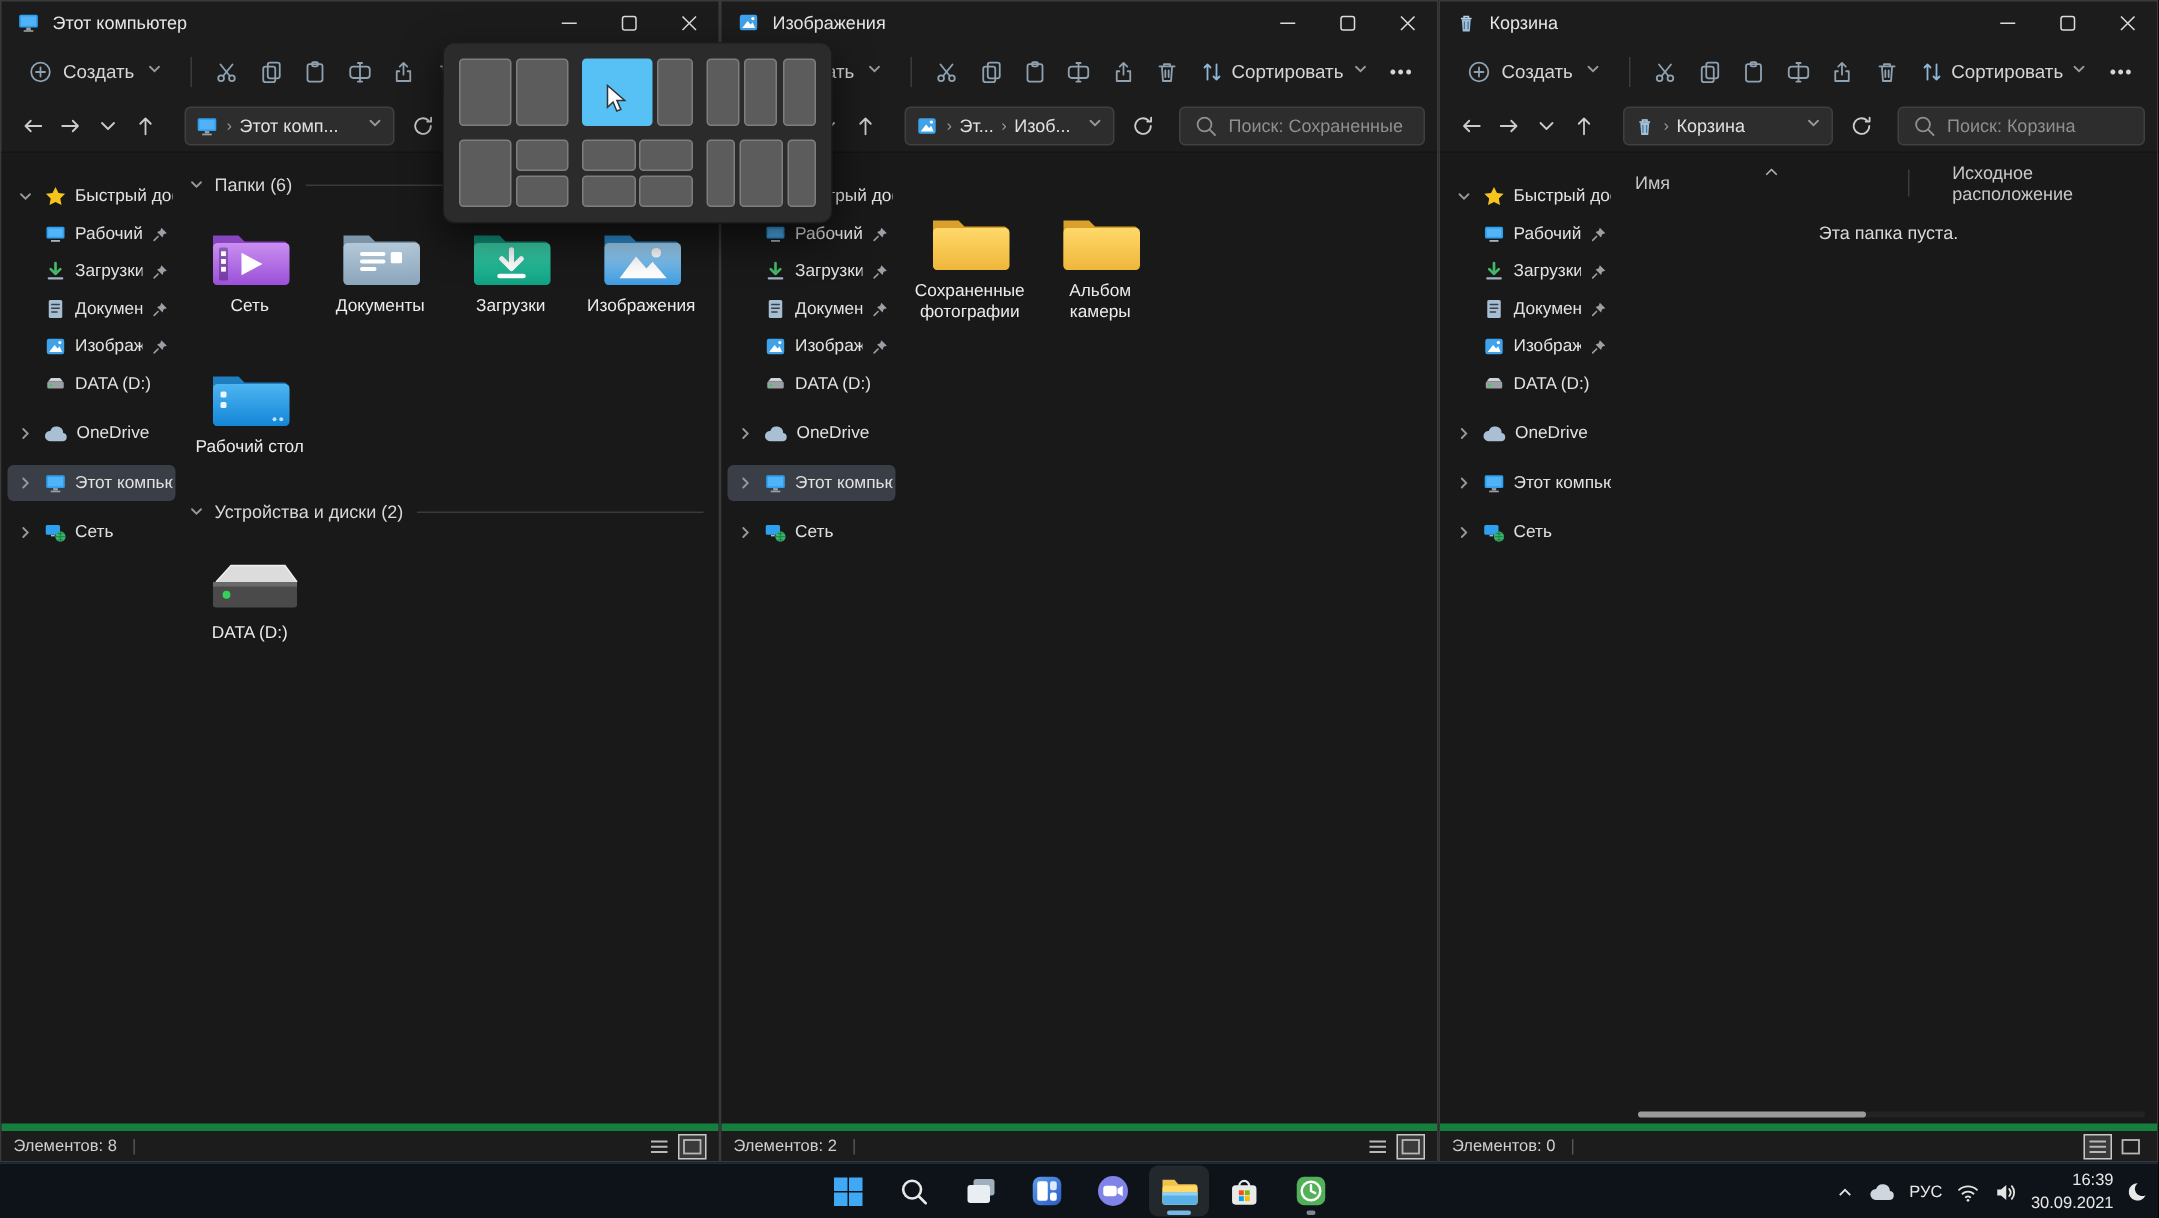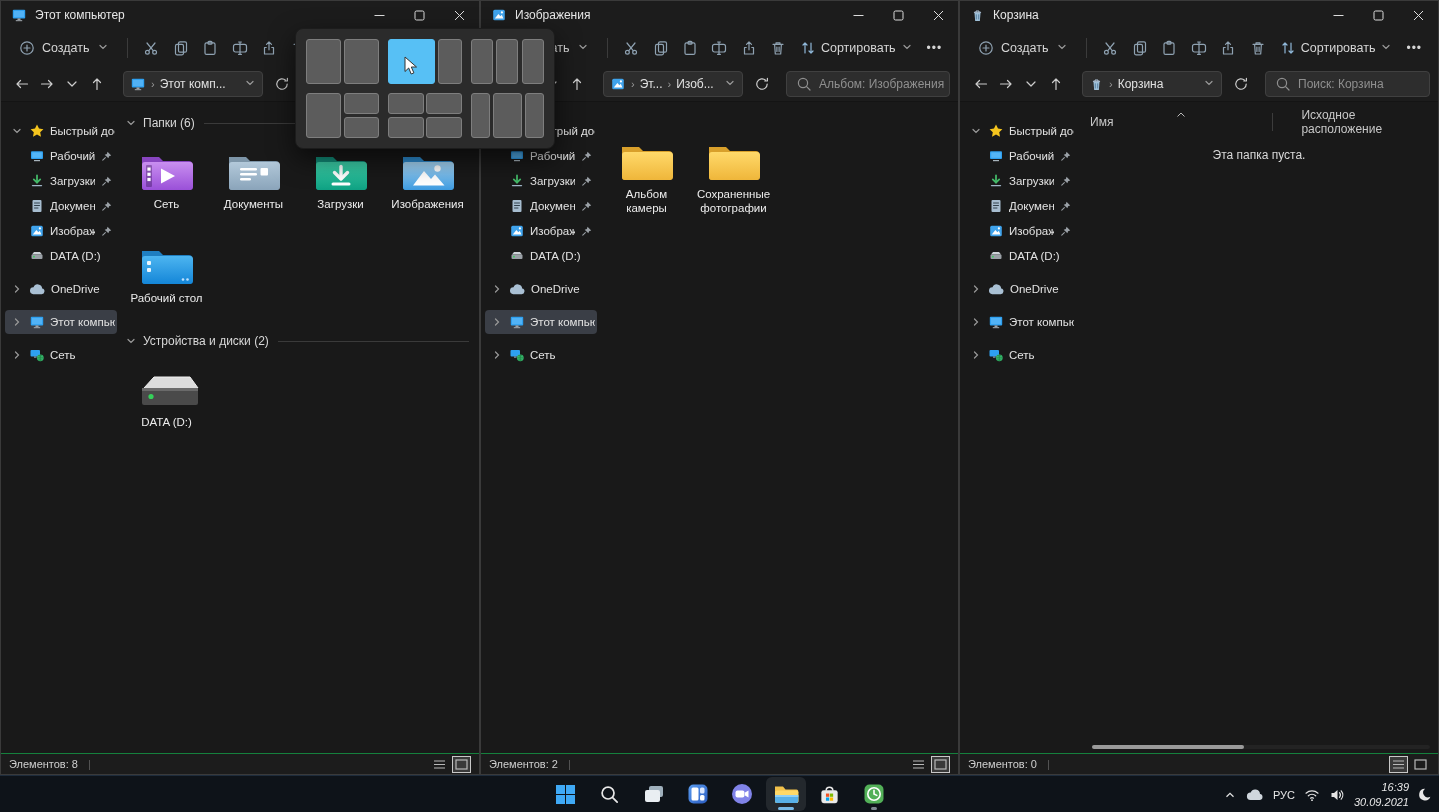--- a/index.html
+++ b/index.html
@@ -56,21 +56,21 @@
   .cols{display:flex;align-items:center;height:24px;margin-top:8px;color:#c8c8c8;font-size:12px;position:relative;gap:20px;}
   .col1{width:174px;padding-left:10px;box-sizing:border-box;position:relative;}
   .sortcaret{position:absolute;left:96px;top:-8px;color:#b8b8b8;}
   .coldiv{width:1px;height:18px;background:#3c3c3c;}
   .col2{padding-left:8px;}
   .emptymsg{text-align:center;color:#d8d8d8;font-size:12px;margin-top:14px;}
   .hscroll{position:absolute;bottom:4px;left:12px;right:8px;height:4px;background:#232323;border-radius:2px;}
   .hthumb{width:45%;height:100%;background:#9a9a9a;border-radius:2px;}
   
   .statusbar{height:20px;display:flex;align-items:center;padding:0 8px;color:#cfcfcf;font-size:11px;
-        border-top:1px solid #15803d;background:#1c1c1c;flex:none;}
+        border-top:5px solid #15803d;background:#1c1c1c;flex:none;}
   .sdiv{margin:0 10px;color:#5a5a5a;}
   .views{margin-left:auto;display:flex;gap:3px;}
   .vbtn{width:17px;height:15px;display:flex;align-items:center;justify-content:center;border:1px solid transparent;color:#b8b8b8;}
   .vbtn.on{border-color:#c8c8c8;background:#3a3a3a;}
   
   #snap-flyout{position:absolute;left:295px;top:28px;width:260px;height:121px;background:#2b2b2b;
         border:1px solid #1c1c1c;border-radius:8px;box-shadow:0 10px 26px rgba(0,0,0,.6);
         padding:10px;box-sizing:border-box;display:grid;grid-template-columns:repeat(3,1fr);
         grid-template-rows:repeat(2,1fr);gap:9px;z-index:50;}
   .snap-cell{position:relative;}
@@ -82,21 +82,21 @@
   #taskbar{position:absolute;left:0;top:775px;width:1439px;height:37px;background:#0e1319;
         border-top:1px solid #1e2c3c;z-index:40;}
   #task-icons{position:absolute;left:50%;top:1px;transform:translateX(-50%);display:flex;gap:4px;}
   .task-item{width:40px;height:34px;display:flex;align-items:center;justify-content:center;position:relative;border-radius:6px;}
   .task-item.active{background:rgba(255,255,255,.09);}
   .tind{position:absolute;bottom:1px;left:50%;transform:translateX(-50%);height:3px;border-radius:2px;}
   .tind.active{width:16px;background:#76b9e8;}
   .tind.running{width:6px;background:#7e8790;}
   #tray{position:absolute;right:6px;top:0;height:100%;display:flex;align-items:center;gap:9px;color:#e4e4e4;}
   .lang{font-size:11px;color:#e8e8e8;}
-  .clockblk{text-align:right;font-size:11px;line-height:1.3;color:#e8e8e8;font-style:italic;}
+  .clockblk{text-align:right;font-size:11px;line-height:1.3;color:#e8e8e8;}
   .ico{display:inline-flex;align-items:center;justify-content:center;line-height:0;}
 </style>
 </head>
 <body>
 
 <div id="stage">
   <div id="windows">
       <div class="window" style="left: 0px; width: 480px;">
    <div class="titlebar">
      <span class="ico ">
@@ -710,21 +710,21 @@
               </svg>
             </span>
           </div>
      <div class="searchbox">
        <span class="ico ">
               <svg width="16" height="16" viewBox="0 0 16 16" fill="none" stroke="currentColor" stroke-width="1.2" stroke-linecap="round" stroke-linejoin="round">
                 <circle cx="7" cy="7" r="4.6"></circle>
                 <path d="M10.6 10.6 L14 14"></path>
               </svg>
             </span>
-            <span>Альбом: Изображения</span>
+            <span>Поиск: Сохраненные</span>
      </div>
    </div>
    <div class="wbody">
      <div class="sidebar">
             <div class="srow lvl0">
       <span class="schev" style="">
                 <svg width="12" height="12" viewBox="0 0 12 12" fill="none" stroke="currentColor" stroke-width="1.2" stroke-linecap="round">
                   <path d="M3 4.5 L6 7.5 L9 4.5"></path>
                 </svg>
               </span>
@@ -859,49 +859,49 @@
                   <circle cx="11.3" cy="10.8" r="3.4" fill="#35b56a"></circle>
                   <path d="M8.2 10.8 h6.2 M11.3 7.6 v6.6 M9.2 8.4 a5 5 0 0 0 4.2 0 M9.2 13.2 a5 5 0 0 1 4.2 0" stroke="#1c7a40" stroke-width=".6" fill="none"></path>
                 </svg>
               </span>
       <span class="slab">Сеть</span>
 
     </div>
           </div>
      <div class="main">
             <div class="grid solo">
+    <div class="tile">
+      <div class="tico">
+                  <svg width="54" height="42" viewBox="0 0 54 42">
+  <defs>
+                      <linearGradient id="fg8" x1="0" y1="0" x2="0" y2="1">
+                        <stop offset="0" stop-color="#ffd96a"></stop>
+                        <stop offset="1" stop-color="#efb63a"></stop>
+                      </linearGradient>
+                    </defs>
+  <path d="M2 7 h17 l4 4 h26 a3 3 0 0 1 3 3 v23 a3 3 0 0 1 -3 3 H5 a3 3 0 0 1 -3 -3 z" fill="#d9a02b"></path>
+  <rect x="2" y="12" width="51" height="28" rx="3" fill="url(#fg8)"></rect>
+                  </svg>
+                </div>
+      <div class="tlabel">Сохраненные фотографии</div>
+    </div>
     <div class="tile">
       <div class="tico">
                   <svg width="54" height="42" viewBox="0 0 54 42">
   <defs>
                       <linearGradient id="fg7" x1="0" y1="0" x2="0" y2="1">
                         <stop offset="0" stop-color="#ffd96a"></stop>
                         <stop offset="1" stop-color="#efb63a"></stop>
                       </linearGradient>
                     </defs>
   <path d="M2 7 h17 l4 4 h26 a3 3 0 0 1 3 3 v23 a3 3 0 0 1 -3 3 H5 a3 3 0 0 1 -3 -3 z" fill="#d9a02b"></path>
   <rect x="2" y="12" width="51" height="28" rx="3" fill="url(#fg7)"></rect>
                   </svg>
                 </div>
       <div class="tlabel">Альбом камеры</div>
-    </div>
-    <div class="tile">
-      <div class="tico">
-                  <svg width="54" height="42" viewBox="0 0 54 42">
-  <defs>
-                      <linearGradient id="fg8" x1="0" y1="0" x2="0" y2="1">
-                        <stop offset="0" stop-color="#ffd96a"></stop>
-                        <stop offset="1" stop-color="#efb63a"></stop>
-                      </linearGradient>
-                    </defs>
-  <path d="M2 7 h17 l4 4 h26 a3 3 0 0 1 3 3 v23 a3 3 0 0 1 -3 3 H5 a3 3 0 0 1 -3 -3 z" fill="#d9a02b"></path>
-  <rect x="2" y="12" width="51" height="28" rx="3" fill="url(#fg8)"></rect>
-                  </svg>
-                </div>
-      <div class="tlabel">Сохраненные фотографии</div>
     </div>
             </div>
           </div>
    </div>
    <div class="statusbar">
      <span>Элементов: 2</span>
      <span class="sdiv">|</span>
      <div class="views">
        <span class="vbtn ">
               <svg width="13" height="11" viewBox="0 0 13 11" stroke="currentColor" stroke-width="1.2">

